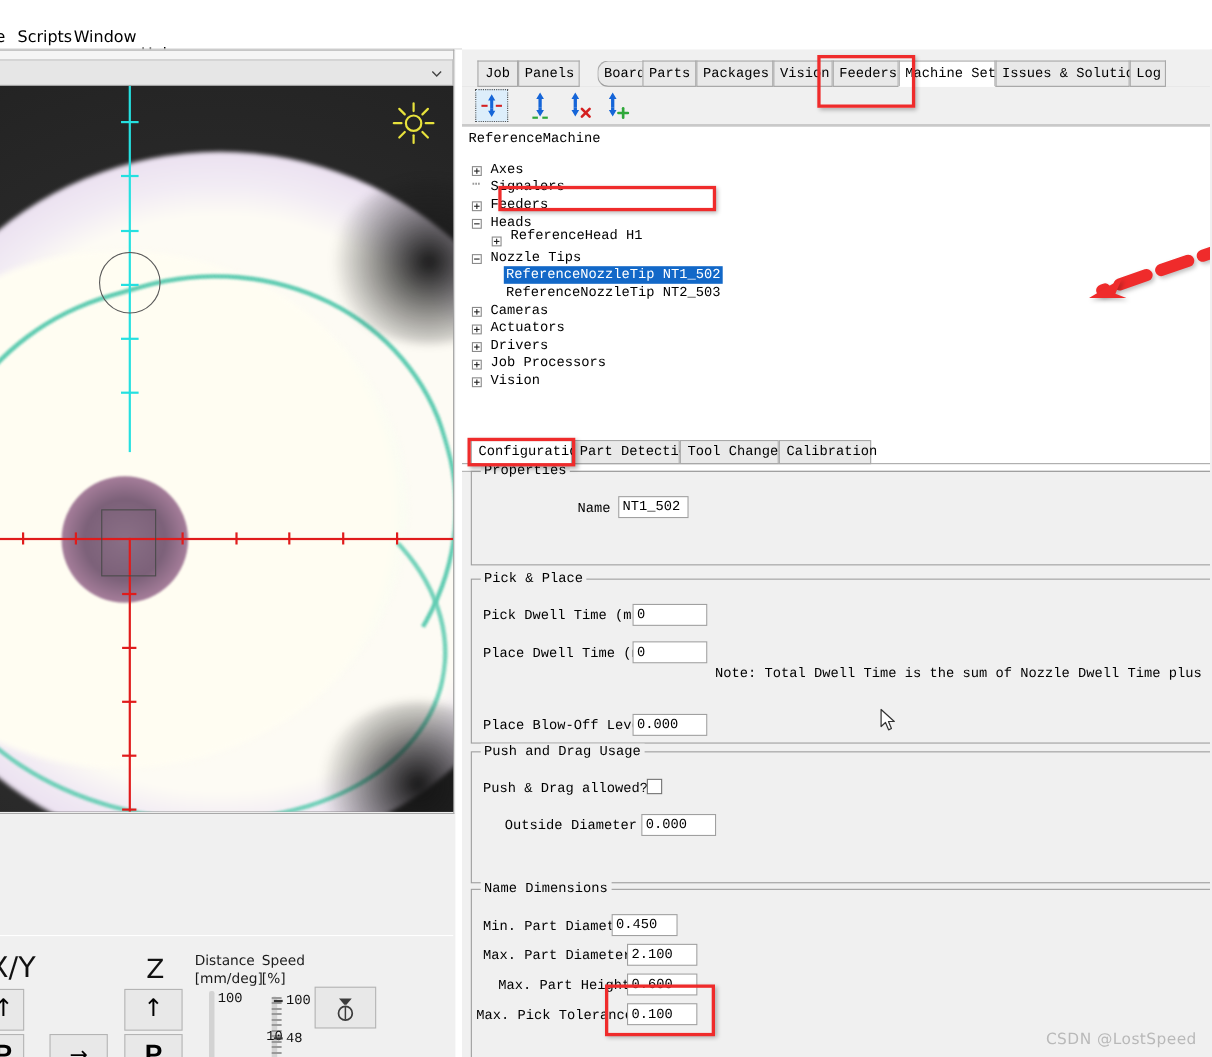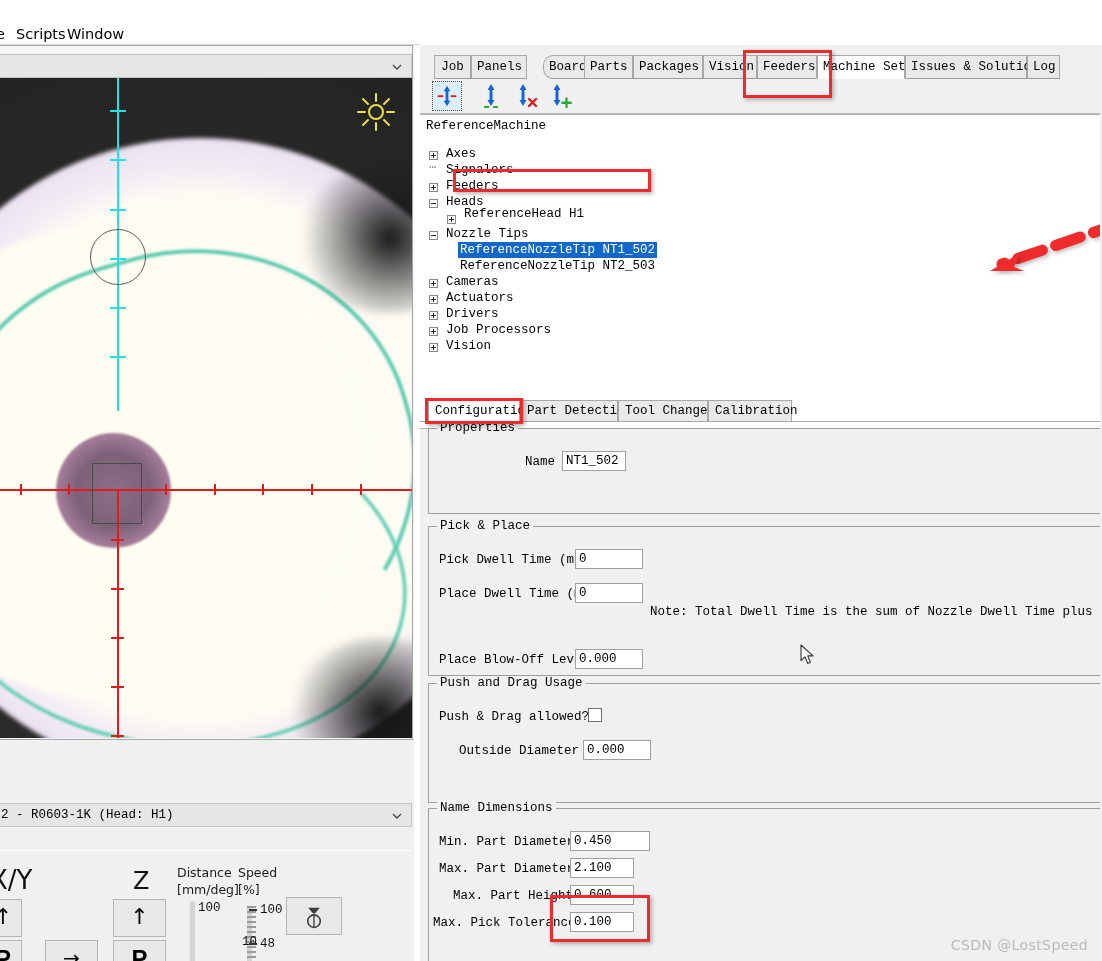--- a/index.html
+++ b/index.html
@@ -240,26 +240,20 @@
         <line x1="2" y1="20" x2="9" y2="20"></line>
           <line x1="31" y1="20" x2="38" y2="20"></line>
         <line x1="7" y1="7" x2="12" y2="12"></line>
           <line x1="28" y1="28" x2="33" y2="33"></line>
         <line x1="33" y1="7" x2="28" y2="12"></line>
           <line x1="12" y1="28" x2="7" y2="33"></line>
       </g>
     </svg>
   </div>
 
-  <div id="machine-combo">
-    <span>2 - R0603-1K  (Head: H1)</span>
-    <svg class="chev" viewBox="0 0 12 12">
-      <path d="M2 4 L6 8 L10 4" fill="none" stroke="#444" stroke-width="1.3"></path>
-    </svg>
-  </div>
 
 
   <div id="jog-panel">
     <span class="axis-label" id="lbl-xy">X/Y</span>
     <span class="axis-label" id="lbl-z">Z</span>
     <span class="axis-label" id="lbl-distance">Distance</span>
     <span class="axis-label" id="lbl-distance-unit">[mm/deg]</span>
     <span class="axis-label" id="lbl-speed">Speed</span>
     <span class="axis-label" id="lbl-speed-unit">[%]</span>
 
@@ -421,21 +415,21 @@
     <span class="group-title">Push and Drag Usage</span>
     <span class="fld-label" style="left:10px;top:26px;width:140px;">Push &amp; Drag allowed?</span>
     <div class="chkbox" style="left:159px;top:24px;"></div>
     <span class="fld-label" style="left:22px;top:60px;width:128px;">Outside Diameter</span>
     <div class="fld-input" style="left:154px;top:56px;width:68px;">0.000</div>
   </div>
 
   <div class="group" style="left:8px;top:763px;width:680px;height:190px;">
     <span class="group-title">Name Dimensions</span>
     <span class="fld-label" style="left:10px;top:26px;width:134px;">Min. Part Diameter</span>
-    <div class="fld-input" style="left:141px;top:22px;width:80px;">0.450</div>
+    <div class="fld-input" style="left:127px;top:22px;width:60px;">0.450</div>
 
     <span class="fld-label" style="left:10px;top:53px;width:134px;">Max. Part Diameter</span>
     <div class="fld-input" style="left:141px;top:49px;width:64px;">2.100</div>
 
     <span class="fld-label" style="left:10px;top:80px;width:134px;">Max. Part Height</span>
     <div class="fld-input" style="left:141px;top:76px;width:64px;">0.600</div>
 
     <span class="fld-label" style="left:4px;top:107px;width:140px;overflow:hidden;">Max. Pick Tolerance</span>
     <div class="fld-input" style="left:141px;top:103px;width:64px;">0.100</div>
   </div>

